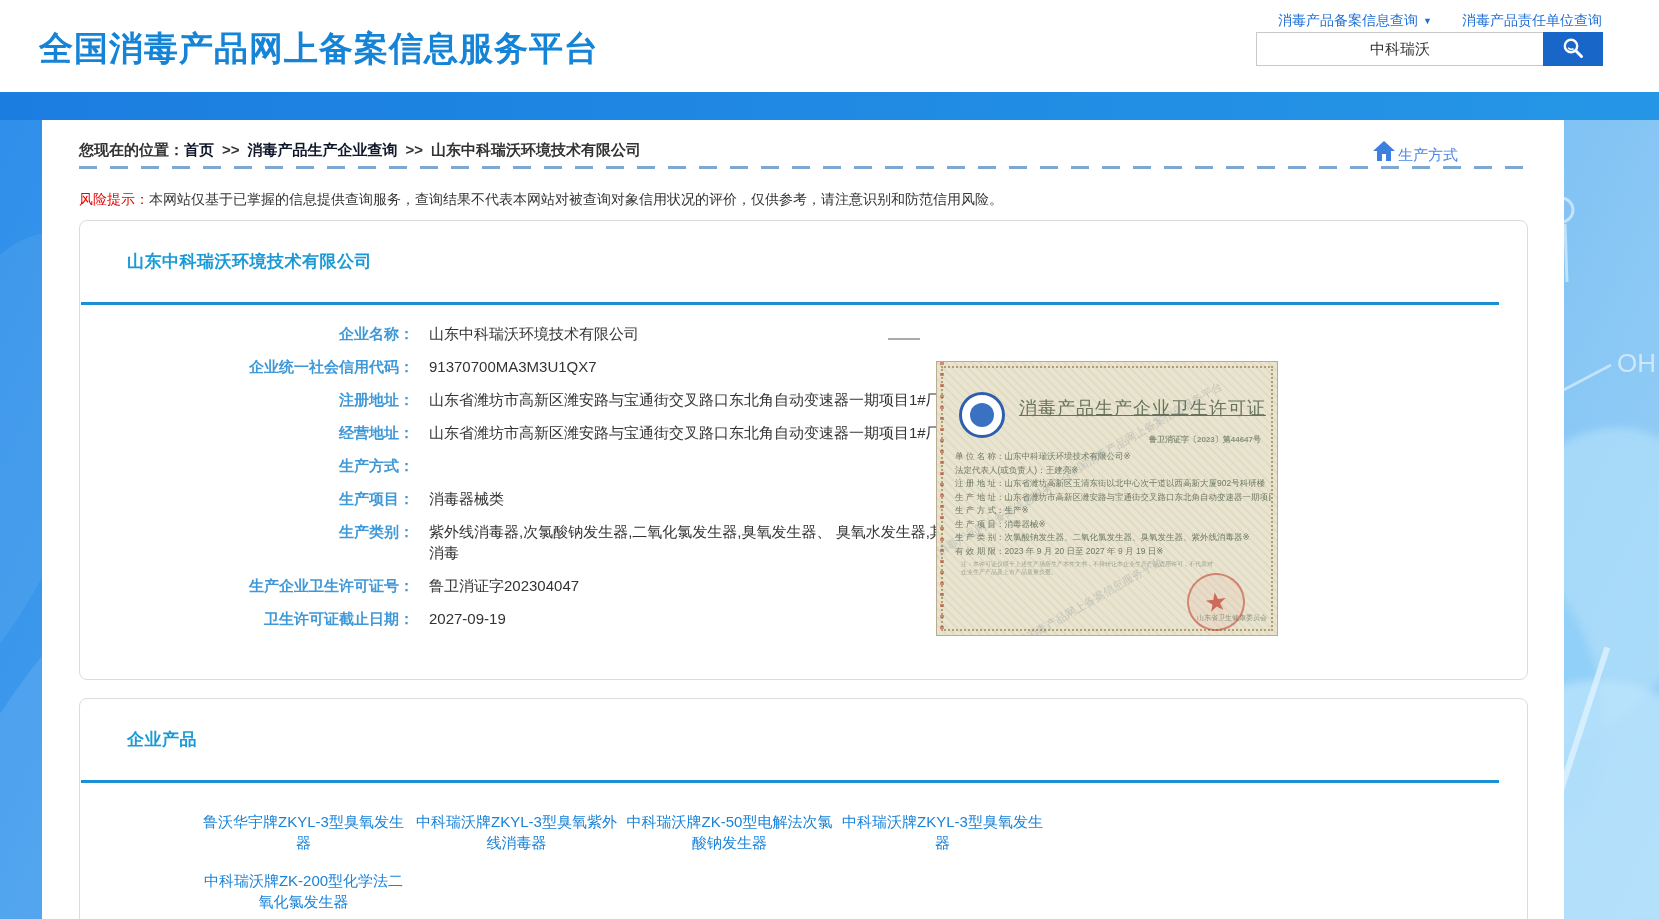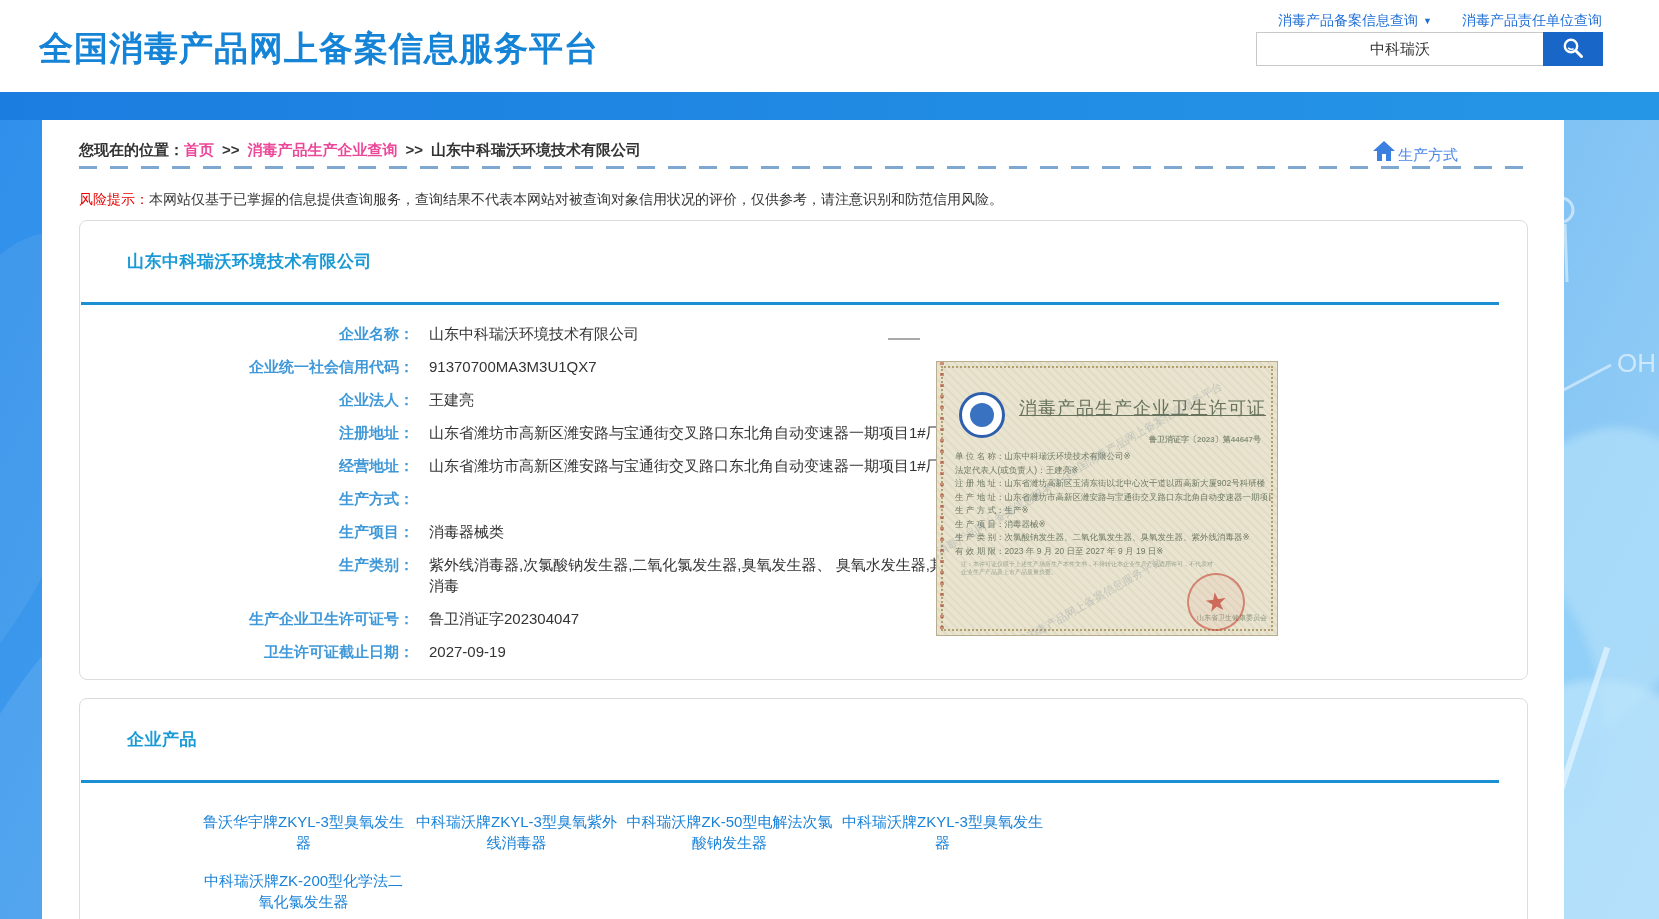--- a/index.html
+++ b/index.html
@@ -31,21 +31,21 @@
   .petal { position:absolute; border-radius:50%; filter:blur(4px); }
   .petal1 { right:-40px; top:300px; width:230px; height:330px; background:rgba(175,223,250,.75); transform:rotate(25deg); }
   .petal2 { right:60px; top:430px; width:150px; height:280px; background:rgba(140,205,248,.8); transform:rotate(-15deg); }
   .petal3 { right:-70px; top:560px; width:260px; height:260px; background:rgba(190,230,252,.7); }
   .stem { position:absolute; right:95px; top:520px; width:6px; height:300px; background:rgba(230,245,255,.7); transform:rotate(18deg); }
 
   
   .content { position:absolute; top:120px; left:42px; width:1522px; height:799px; background:#fff; overflow:hidden; }
 
   .breadcrumb-row { position:absolute; top:15px; left:37px; height:30px; line-height:30px; font-size:15px; font-weight:bold; color:#333; white-space:nowrap; }
-  .breadcrumb-row a { color:#ec4899; text-decoration:none; cursor:pointer; }
+  .breadcrumb-row a { color:#0f172a; text-decoration:none; cursor:pointer; }
   .crumb-sep { margin:0 8px; }
   .back-home { position:absolute; top:15px; right:106px; height:30px; display:flex; align-items:flex-end; gap:2px; color:#4a86e8; font-size:15px; text-decoration:none; cursor:pointer; }
   .dashed-sep { position:absolute; top:46px; left:37px; right:34px; height:3px;
     background:repeating-linear-gradient(90deg,#7fa8d0 0 18px, transparent 18px 31px); }
   .risk-row { position:absolute; top:69px; left:37px; font-size:14px; line-height:20px; white-space:nowrap; }
   .risk-label { color:#e80000; }
   .risk-text { color:#333; }
 
   
   .card { position:absolute; left:37px; width:1449px; background:#fff; border:1px solid #dcdcdc; border-radius:8px; }
@@ -169,24 +169,20 @@
     <div class="fields">
       <div class="field-row">
         <div class="field-label">企业名称：</div>
         <div class="field-value">山东中科瑞沃环境技术有限公司</div>
       </div>
       <div class="field-row">
         <div class="field-label">企业统一社会信用代码：</div>
         <div class="field-value">91370700MA3M3U1QX7</div>
       </div>
       <div class="field-row">
-        <div class="field-label">企业法人：</div>
-        <div class="field-value">王建亮</div>
-      </div>
-      <div class="field-row">
         <div class="field-label">注册地址：</div>
         <div class="field-value">山东省潍坊市高新区潍安路与宝通街交叉路口东北角自动变速器一期项目1#厂房</div>
       </div>
       <div class="field-row">
         <div class="field-label">经营地址：</div>
         <div class="field-value">山东省潍坊市高新区潍安路与宝通街交叉路口东北角自动变速器一期项目1#厂房</div>
       </div>
       <div class="field-row">
         <div class="field-label">生产方式：</div>
         <div class="field-value"></div>

